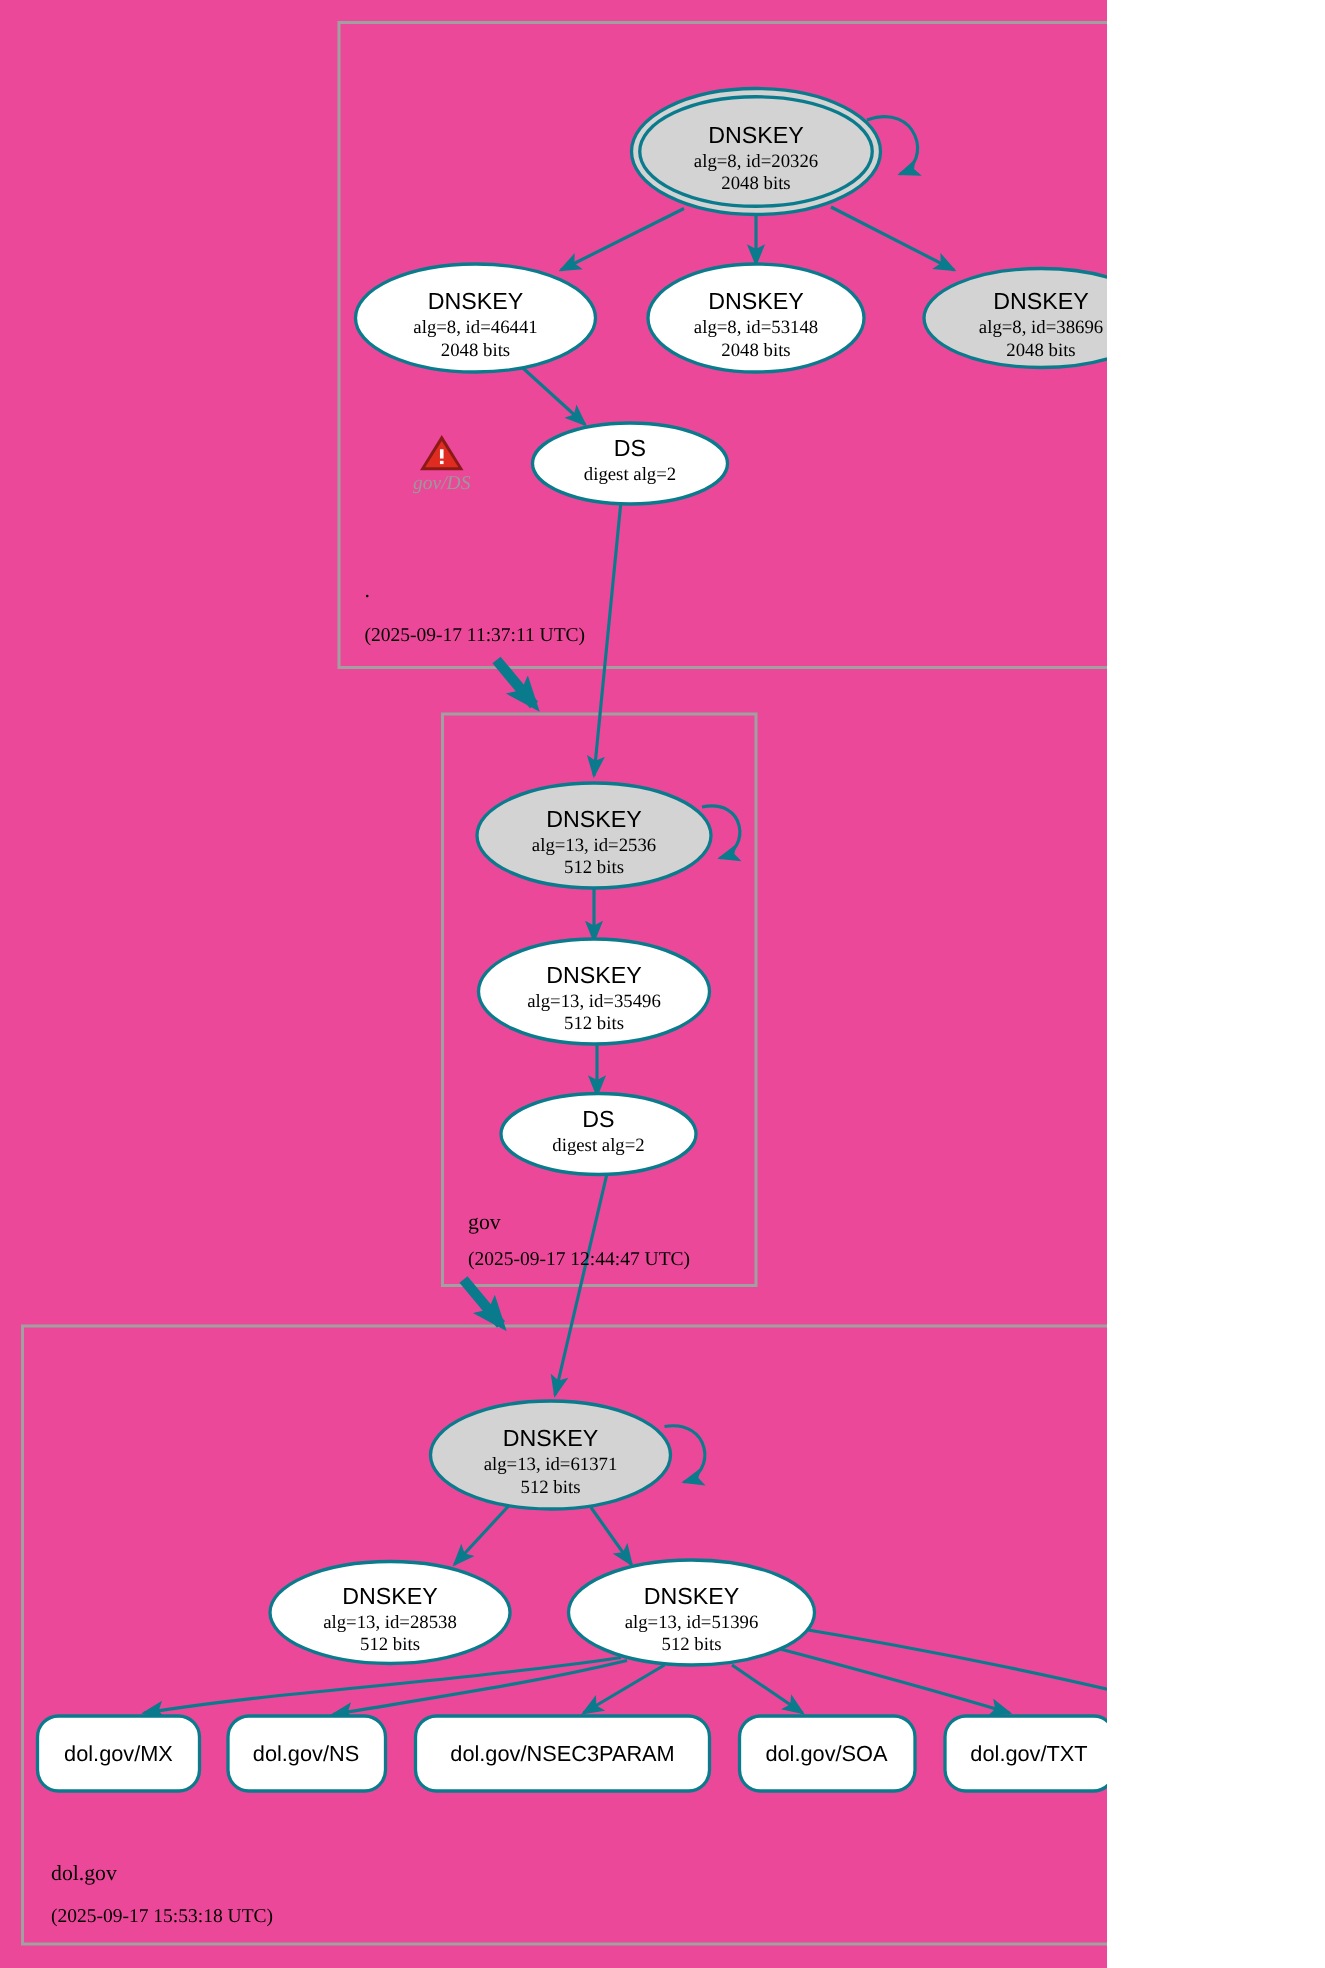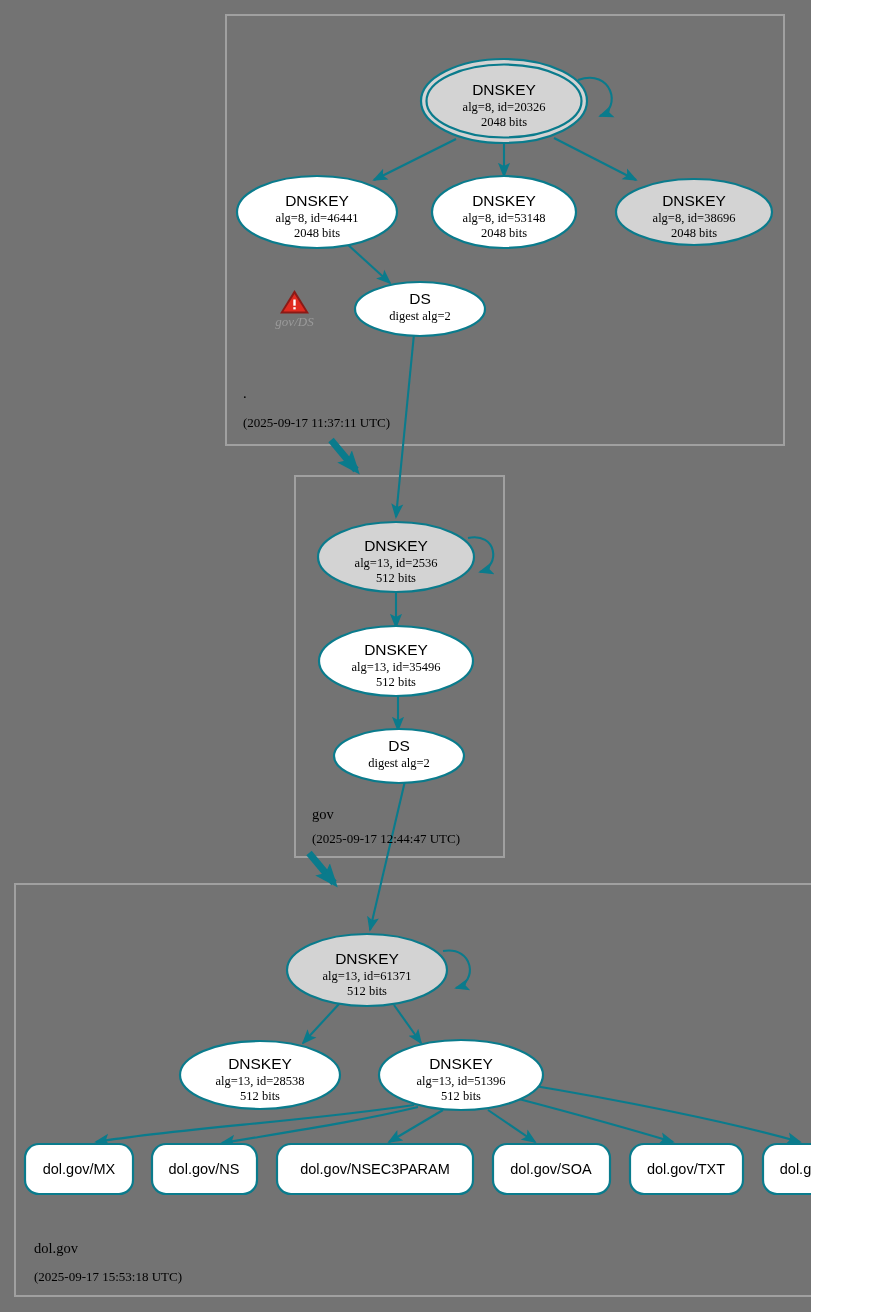--- a/index.html
+++ b/index.html
@@ -5,23 +5,23 @@
   html, body {
     margin: 0;
     padding: 0;
     background: #ffffff;
   }
   body {
     font-family: "Liberation Sans", sans-serif;
   }
   #canvas {
     position: relative;
-    width: 811px;
+    width: 738px;
     height: 1312px;
-    background: #737373;
+    background: #ec4899;
     overflow: hidden;
   }
   svg.graph {
     position: absolute;
     top: 0;
     left: 0;
     width: 883px;
     height: 1312px;
   }
   .zone-box {

